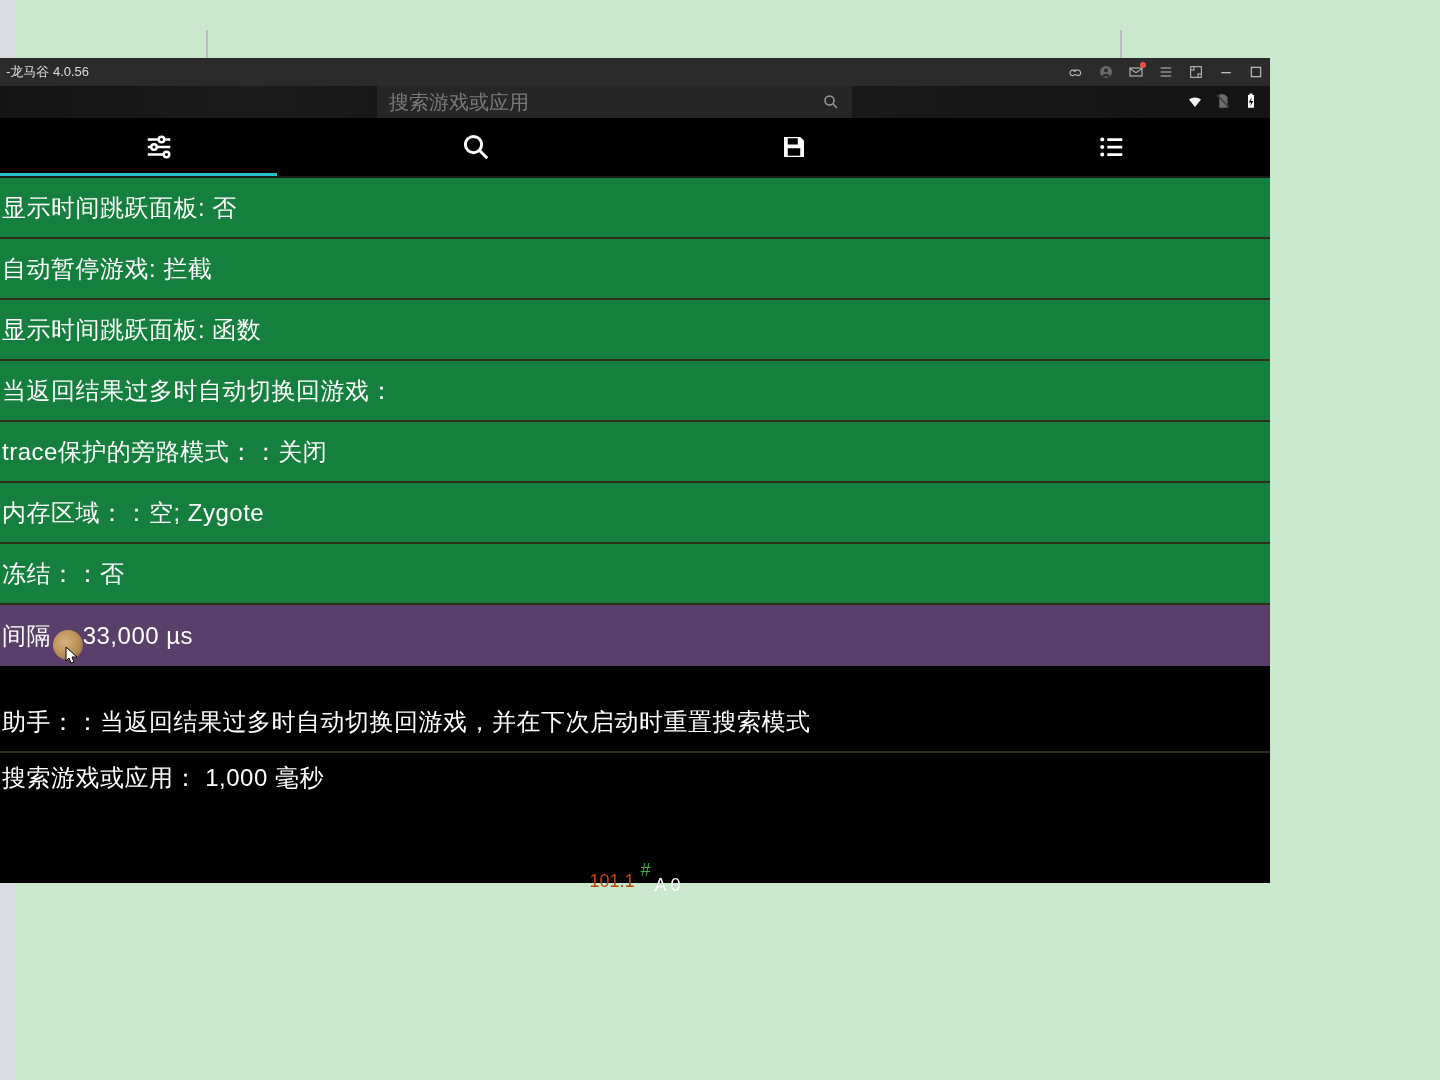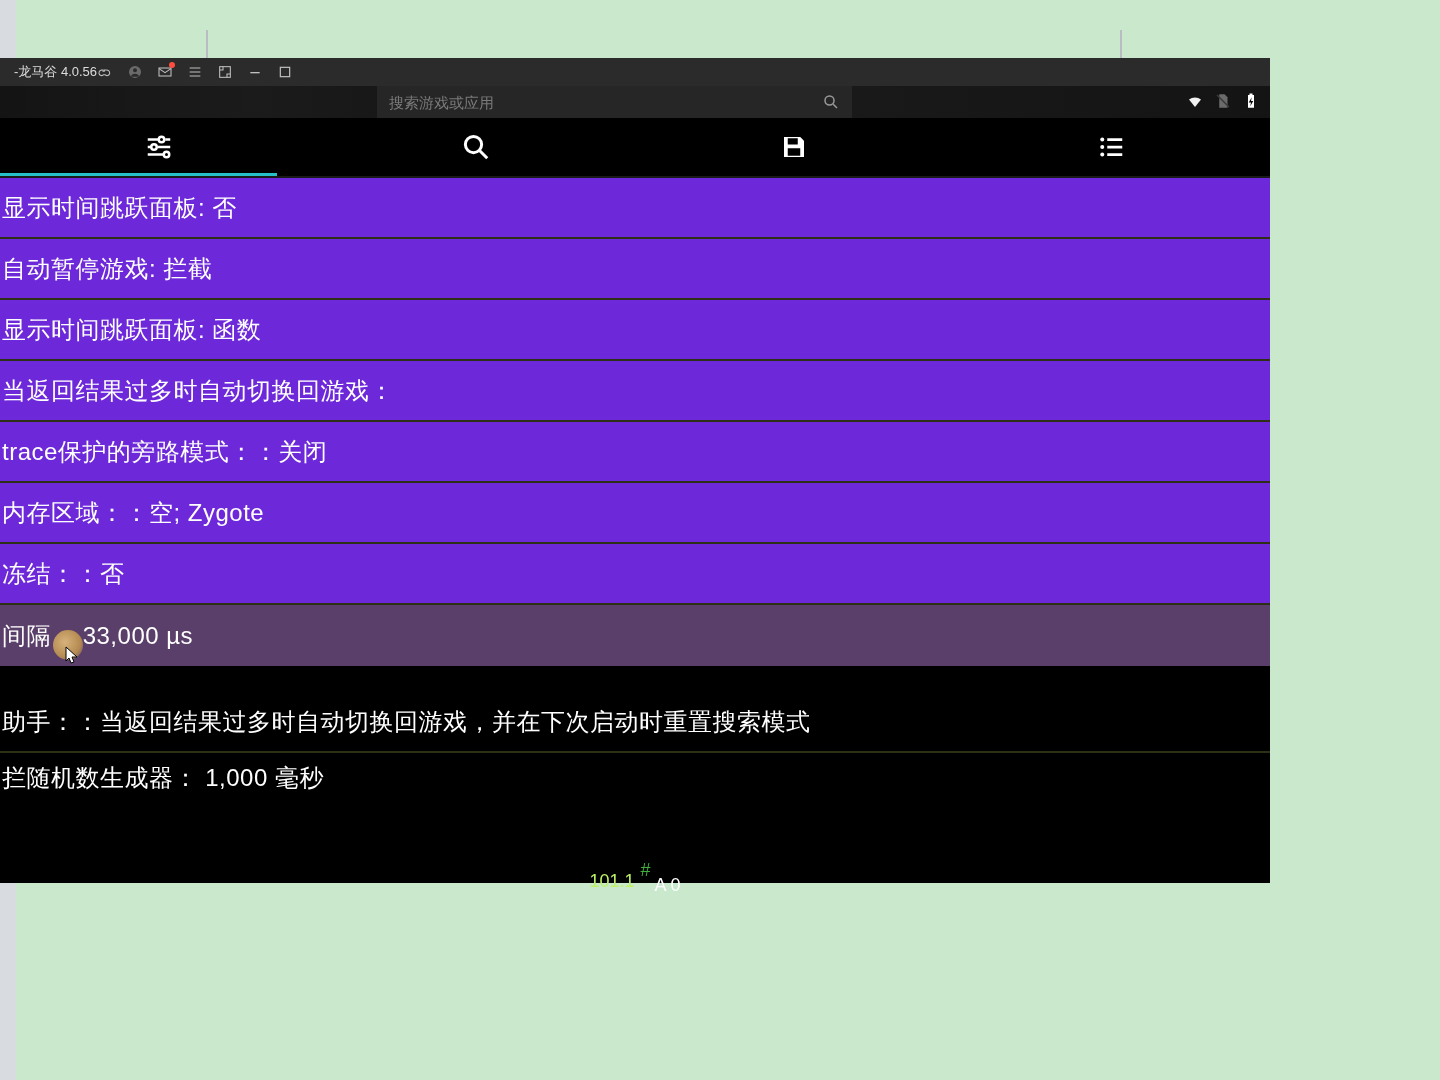--- a/index.html
+++ b/index.html
@@ -23,23 +23,23 @@
     position: absolute;
     left: 0; top: 58px; width: 1270px; height: 825px;
     background: #000;
     color: #fff;
   }
 
   
   .emu-titlebar {
     height: 28px;
     background: #2b2b2b;
-    display: flex; align-items: center; 
+    display: flex; align-items: center; justify-content: space-between;
     font-size: 13px; color: #dcdcdc;
-    padding: 0 6px 0 12px;
+    padding: 0 6px 0 4px;
   }
   .emu-title-left { display:flex; align-items:center; gap:6px; padding-left:2px; }
   .emu-title-right { display:flex; align-items:center; gap:14px; }
   .tb-icon { width:16px; height:16px; display:flex; align-items:center; justify-content:center; fill:#bfbfbf; color:#bfbfbf; }
   .tb-icon svg { width:16px; height:16px; }
   .mail-dot { position:relative; }
   .mail-dot::after { content:""; position:absolute; top:-2px; right:-2px; width:6px; height:6px; background:#ff4d3d; border-radius:50%; }
 
   
   .emu-top-strip {
@@ -51,21 +51,21 @@
   .status-icons svg { width:18px; height:18px; fill:#f2f2f2; }
   .status-icons .dim svg { fill:#6b6b6b; }
 
   
   .top-search {
     position:absolute; left:377px; top:0px; width:475px; height:32px;
     background: rgba(40,40,40,0.9);
     display:flex; align-items:center; padding:0 12px;
   }
   .top-search input {
-    flex:1; background:transparent; border:none; color:#bbb; font-size:15px; outline:none;
+    flex:1; background:transparent; border:none; color:#bbb; font-size:20px; outline:none;
   }
   .top-search input::placeholder { color:#7a7a7a; }
   .top-search .mag { width:18px; height:18px; fill:#9a9a9a; }
 
   
   .tabrow {
     height: 60px;
     background: #000;
     border-bottom: 2px solid #1a1a1a;
     display:flex;
@@ -81,31 +81,31 @@
   .settings-list { }
   .row {
     height: 61px;
     border-bottom: 2px solid #2e2f17;
     display:flex; align-items:center;
     padding-left: 2px;
     font-size: 24px;
     color: #fff;
     letter-spacing: 0.5px;
   }
-  .olive { background:#6d28d9; } 
+  .olive { background:#15803d; } 
   .black { background:#000; }
   .black.nobb { border-bottom:none; }
 
   
   .statusbar {
     position:absolute; left:0; right:0; bottom:0; height:26px;
     background:#000; display:flex; align-items:center; justify-content:center;
     font-size:18px;
   }
-  .statusbar .white { color:#bef264;margin-top:22px; }
+  .statusbar .white { color:#c2410c;margin-top:22px; }
   .statusbar .green { color:#3fae3f; margin:0 4px 0 6px; }
   .statusbar .a { color:#fff;margin-top:31px; }
 
   
   .click-ind {
     position:absolute; width:30px; height:30px; border-radius:50%;
     background: radial-gradient(circle at 40% 40%, #d6b27a 0%, #b48a52 60%, rgba(180,138,82,0) 100%);
     pointer-events:none;
   }
   .cursor-arrow {
@@ -253,21 +253,21 @@
     <div class="row olive" style="background:#5a3f6a;border-bottom:none;">
         <span>间隔： 33,000 µs</span>
       </div>
 
     <div style="height:26px;background:#000;"></div>
 
     <div class="row black">
         <span>助手：：当返回结果过多时自动切换回游戏，并在下次启动时重置搜索模式</span>
       </div>
     <div class="row black nobb" style="height:50px;">
-        <span>拦随机数生成器： 1,000 毫秒</span>
+        <span>搜索游戏或应用： 1,000 毫秒</span>
       </div>
   </div>
 
   <div class="statusbar">
     <span class="white">101.1</span>
     <span class="green">#</span>
     <span class="a">A 0</span>
   </div>
 
   <div class="click-ind" style="left:53px; top:572px;"></div>

